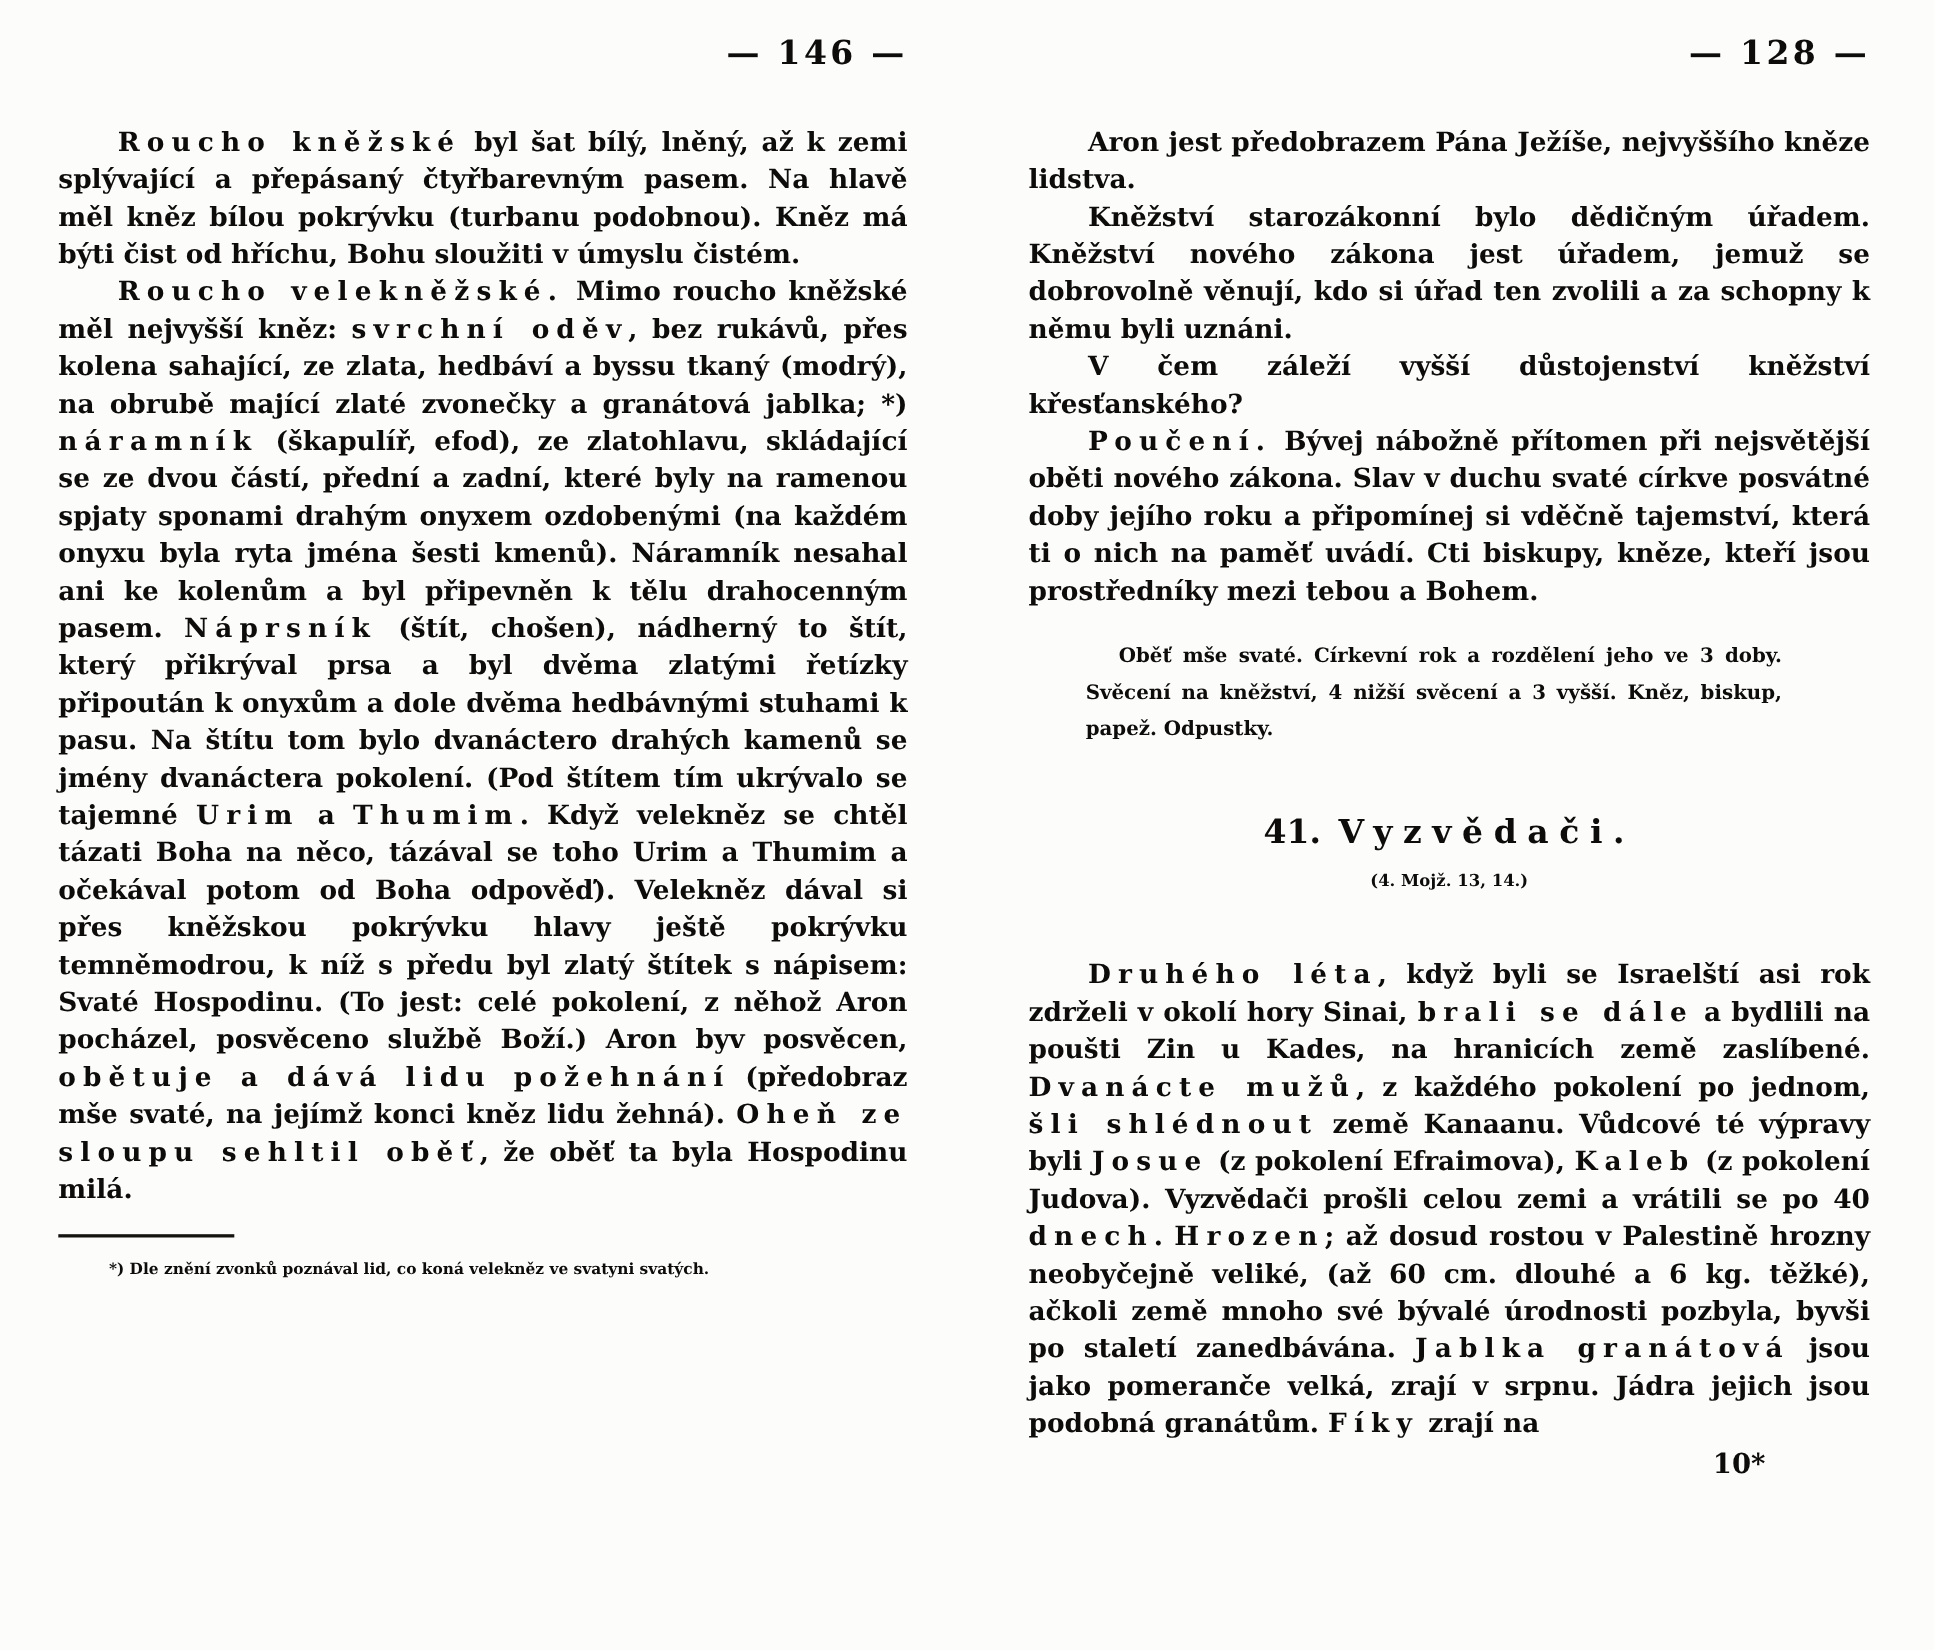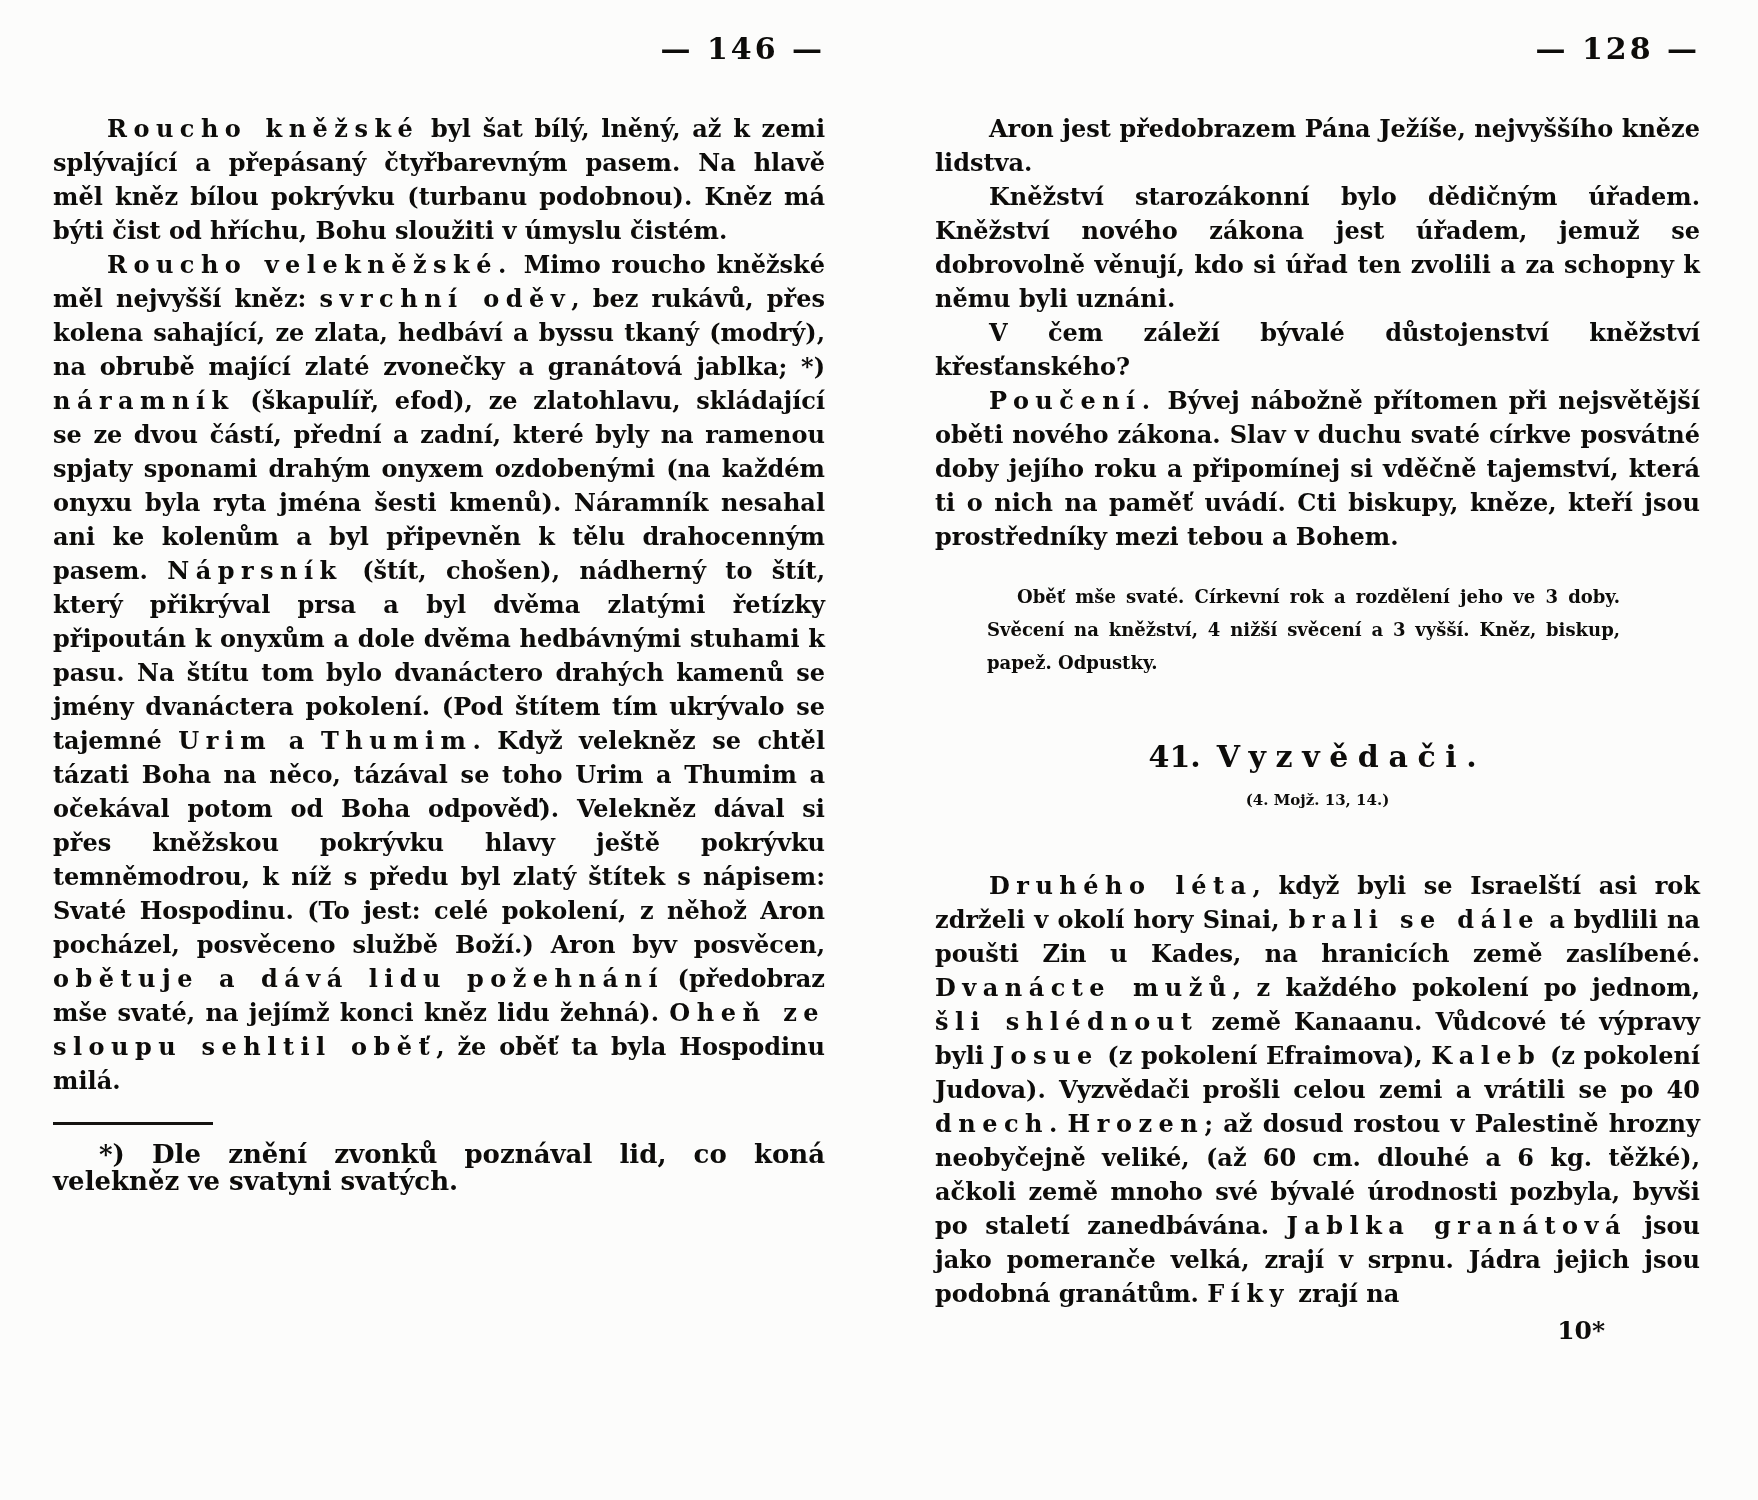--- a/index.html
+++ b/index.html
@@ -51,21 +51,21 @@
   .sp {
     letter-spacing: 0.27em;
   }
   .footnote-rule {
     width: 160px;
     height: 3px;
     background: #151310;
     margin: 24px 0 16px 0;
   }
   .footnote {
-    font-size: 26px;
+    font-size: 14px;
     line-height: 27px;
     font-weight: 700;
     text-align: justify;
     text-indent: 46px;
   }
   .summary {
     margin: 26px 0 0 52px;
     padding-right: 80px;
   }
   .summary p {
@@ -118,21 +118,21 @@
       </div>
     <div class="footnote-rule"></div>
     <div class="footnote">*) Dle znění zvonků poznával lid, co koná velekněz ve svatyni svatých.</div>
   </div>
 
   <div class="page page-right">
     <div class="page-header">— 128 —</div>
     <div class="page-body">
         <p><span>Aron jest předobrazem Pána Ježíše, nejvyššího kněze lidstva.</span></p>
         <p><span>Kněžství starozákonní bylo dědičným úřadem. Kněžství nového zákona jest úřadem, jemuž se dobrovolně věnují, kdo si úřad ten zvolili a za schopny k němu byli uznáni.</span></p>
-        <p><span>V čem záleží bývalé důstojenství kněžství křesťanského?</span></p>
+        <p><span>V čem záleží vyšší důstojenství kněžství křesťanského?</span></p>
         <p><span class="sp">Poučení.</span><span> Bývej nábožně přítomen při nejsvětější oběti nového zákona. Slav v duchu svaté církve posvátné doby jejího roku a připomínej si vděčně tajemství, která ti o nich na paměť uvádí. Cti biskupy, kněze, kteří jsou prostředníky mezi tebou a Bohem.</span></p>
       </div>
     <div class="summary">
         <p><span>Oběť mše svaté. Církevní rok a rozdělení jeho ve 3 doby. Svěcení na kněžství, 4 nižší svěcení a 3 vyšší. Kněz, biskup, papež. Odpustky.</span></p>
       </div>
     <div class="section-heading">
       <span class="num">41.</span><span class="title-spaced">Vyzvědači.</span>
     </div>
     <div class="section-reference">(4. Mojž. 13, 14.)</div>
     <div class="section-body">

